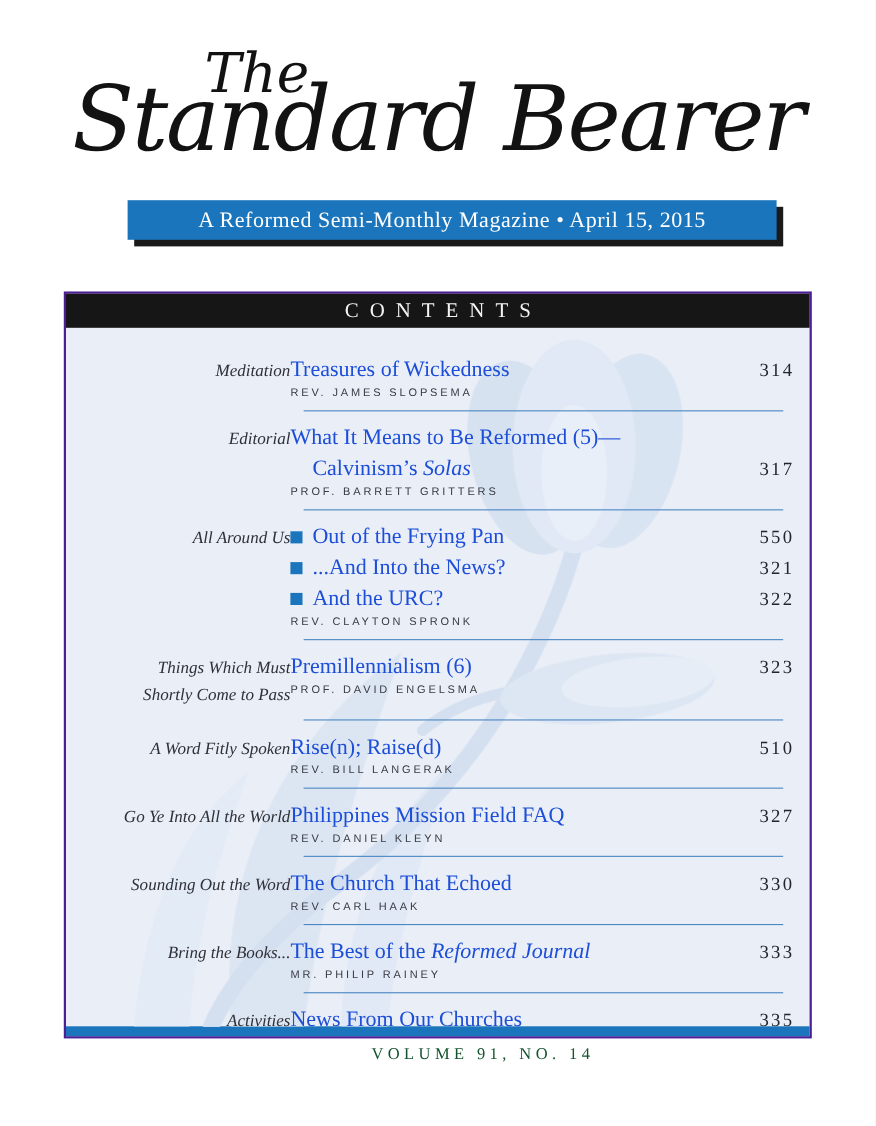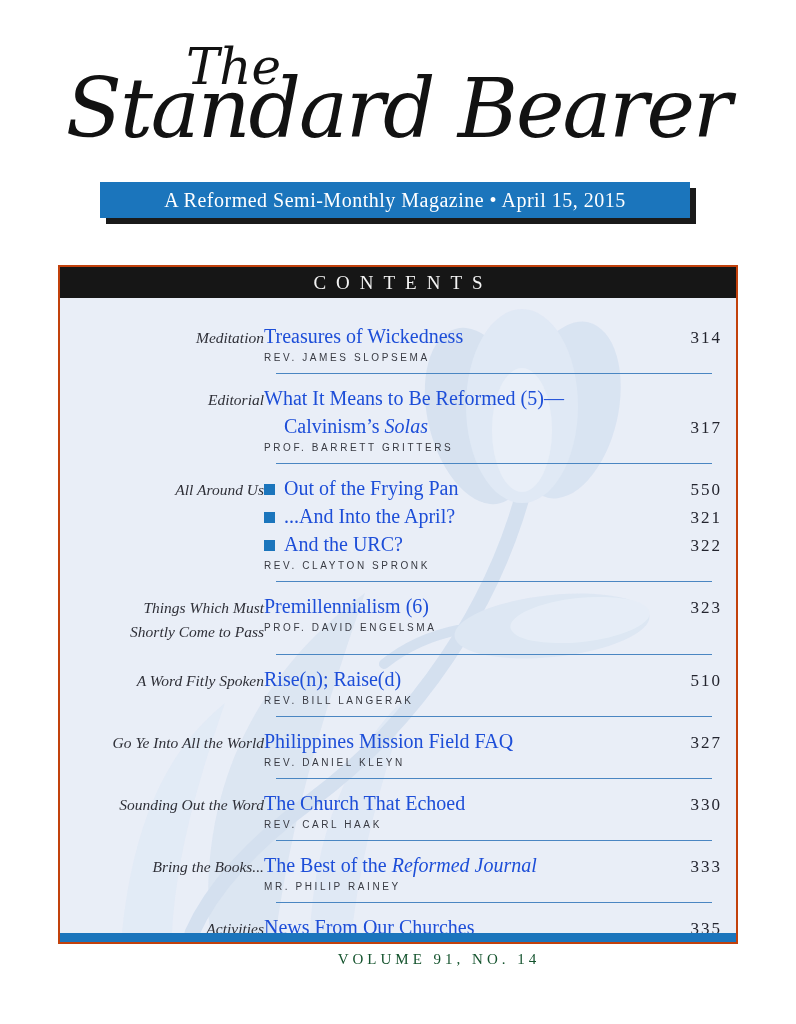--- a/index.html
+++ b/index.html
@@ -21,34 +21,34 @@
   .masthead-title {
     position:absolute; top:62px; left:0; width:100%;
     text-align:center;
     font-family:"DejaVu Serif", serif; font-style:italic;
     font-size:82px; color:#121212; line-height:1.15;
     letter-spacing:-2px; white-space:nowrap;
   }
 
   
   .banner {
-    position:absolute; left:100px; top:182px; width:590px; height:36px;
+    position:absolute; left:116px; top:182px; width:590px; height:36px;
     background:#1b75bc;
     box-shadow:6px 6px 0 #1a1a1a;
     display:flex; align-items:center; justify-content:center;
   }
   .banner-text {
     color:#ffffff; font-size:20px; letter-spacing:0.5px;
   }
 
   
   .toc {
     position:absolute; left:58px; top:265px; width:680px; height:679px;
     box-sizing:border-box;
-    border:2px solid #c2410c;
+    border:2px solid #4c1d95;
     background:#e9eef7;
     display:flex; flex-direction:column;
   }
   .toc-header {
     height:31px; flex:0 0 31px; background:#161616;
     color:#f4f4f4; display:flex; align-items:center; justify-content:center;
     font-size:19px; letter-spacing:10px; text-indent:10px;
   }
   .toc-body { position:relative; flex:1 1 auto; overflow:hidden; }
   .tulip { position:absolute; left:0; top:0; width:100%; height:100%; }
@@ -166,21 +166,21 @@
       <div class="row">
         <div class="dept">
           <div>All Around Us</div>
         </div>
         <div class="mid">
           <div class="t-line">
             <span class="t-text"><span class="bullet"></span><span>Out of the Frying Pan</span></span>
             <span class="page">550</span>
           </div>
           <div class="t-line">
-            <span class="t-text"><span class="bullet"></span><span>...And Into the April?</span></span>
+            <span class="t-text"><span class="bullet"></span><span>...And Into the News?</span></span>
             <span class="page">321</span>
           </div>
           <div class="t-line">
             <span class="t-text"><span class="bullet"></span><span>And the URC?</span></span>
             <span class="page">322</span>
           </div>
           <div class="author">REV. CLAYTON SPRONK</div>
         </div>
       </div>
       <div class="sep"></div>

